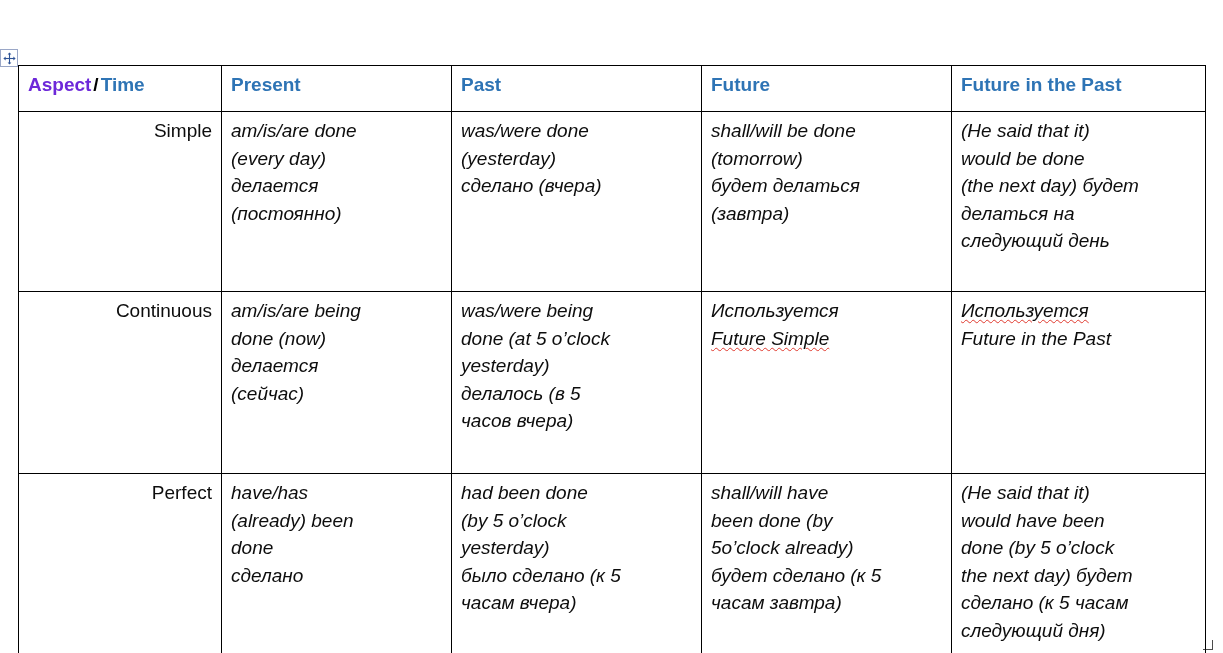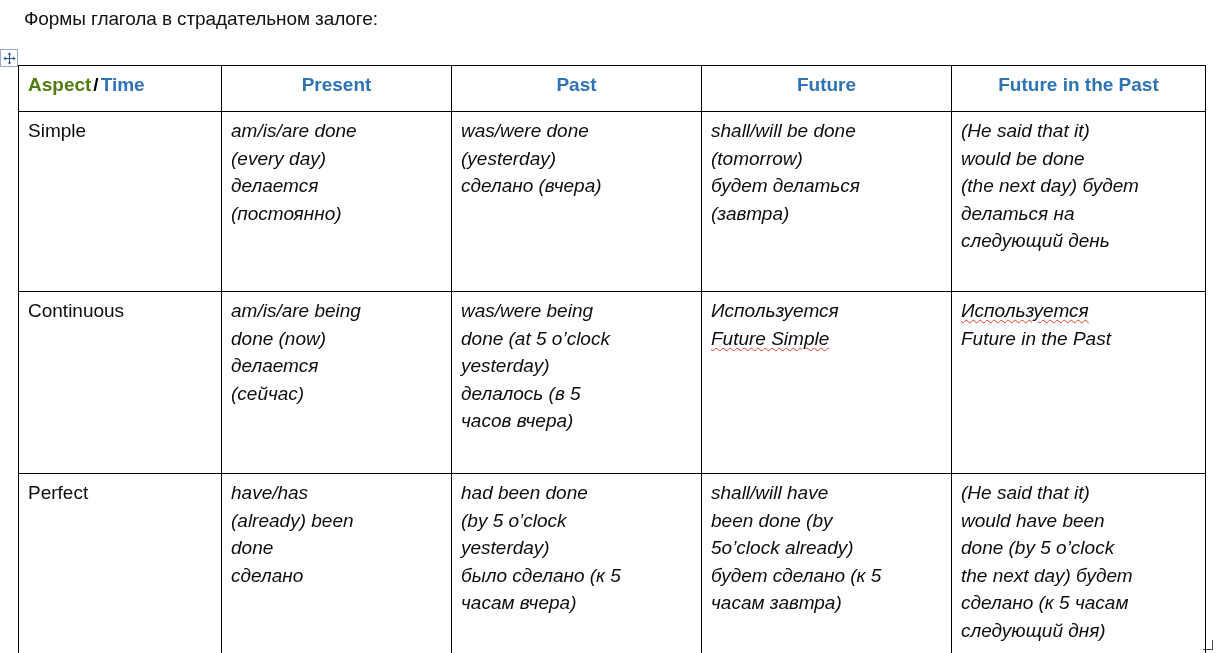--- a/index.html
+++ b/index.html
@@ -77,36 +77,35 @@
   .col-present { width: 230px; }
   .col-past    { width: 250px; }
   .col-future  { width: 250px; }
   .col-fitp    { width: 254px; }
 
   
   thead td {
     height: 34px;
     padding-top: 3px;
     padding-bottom: 3px;
-    text-align: center;
     vertical-align: middle;
     font-weight: 700;
     font-size: 21px;
     line-height: 30px;
     white-space: nowrap;
   }
   .hdr-aspect { text-align: left; padding-left: 22px; }
-  .h-aspect { color: #4d7c0f; font-weight: 700; }
+  .h-aspect { color: #6d28d9; font-weight: 700; }
   .h-slash  { color: #000000; font-weight: 700; padding: 0 2px; }
   .h-time   { color: #2E74B5; font-weight: 700; }
   .h-col    { color: #2E74B5; font-weight: 700; }
 
   
   .aspect-cell {
-    text-align: left;
+    text-align: right;
     vertical-align: middle;
     color: #C00000;
     font-weight: 700;
     font-size: 21px;
     white-space: nowrap;
   }
 
   .cell-lines { display: block; font-style: italic; }
   .cell-lines .ln { display: block; white-space: nowrap; }
 
@@ -134,21 +133,20 @@
     border-right: 1.5px solid #111;
     border-bottom: 1.5px solid #111;
     opacity: .75;
   }
 </style>
 </head>
 <body>
 
 <div id="page">
 
-  <div id="doc-title">Формы глагола в страдательном залоге:</div>
 
   <div id="table-move-handle" title="">
     <svg width="13" height="13" viewBox="0 0 13 13" aria-hidden="true">
       <g stroke="#2F5496" stroke-width="1.1" fill="none">
         <line x1="6.5" y1="1.5" x2="6.5" y2="11.5"></line>
         <line x1="1.5" y1="6.5" x2="11.5" y2="6.5"></line>
       </g>
       <g fill="#2F5496">
         <polygon points="6.5,0.4 4.6,2.6 8.4,2.6"></polygon>
         <polygon points="6.5,12.6 4.6,10.4 8.4,10.4"></polygon>

